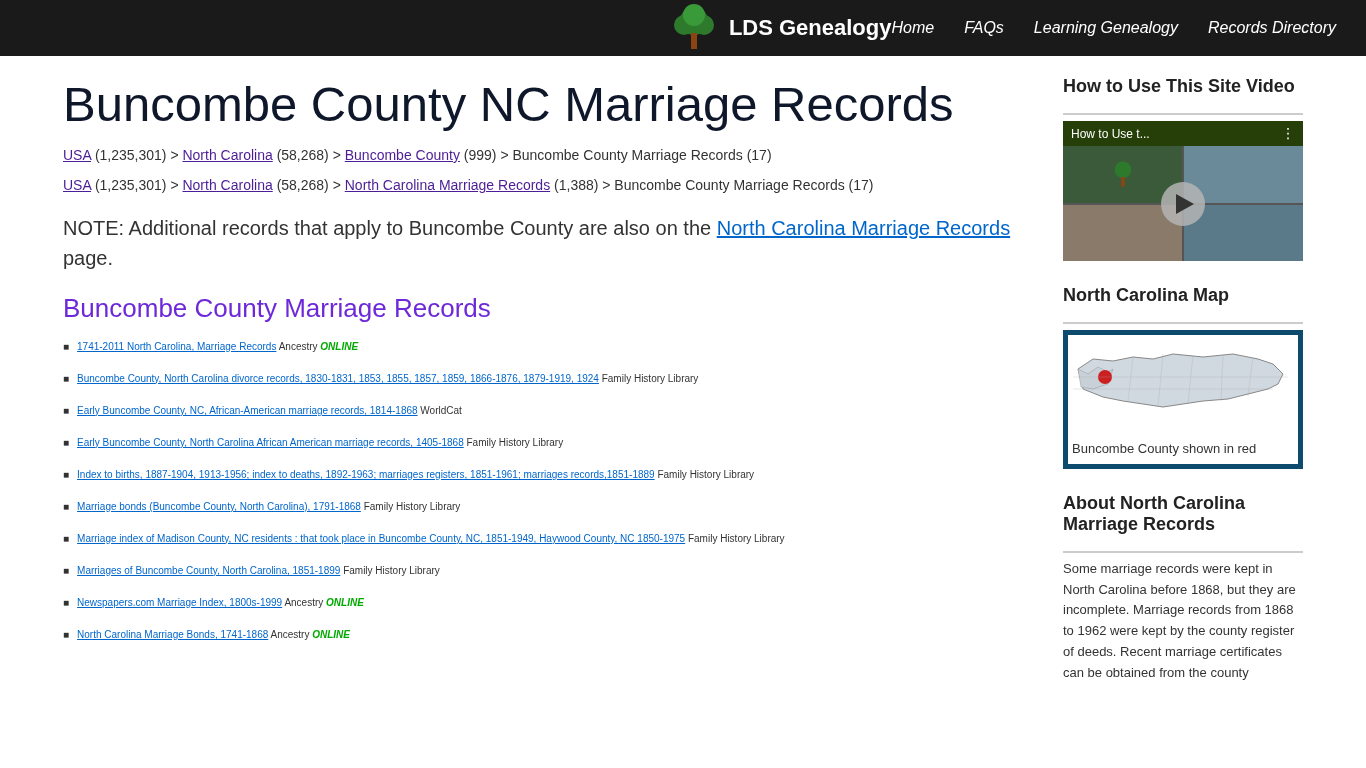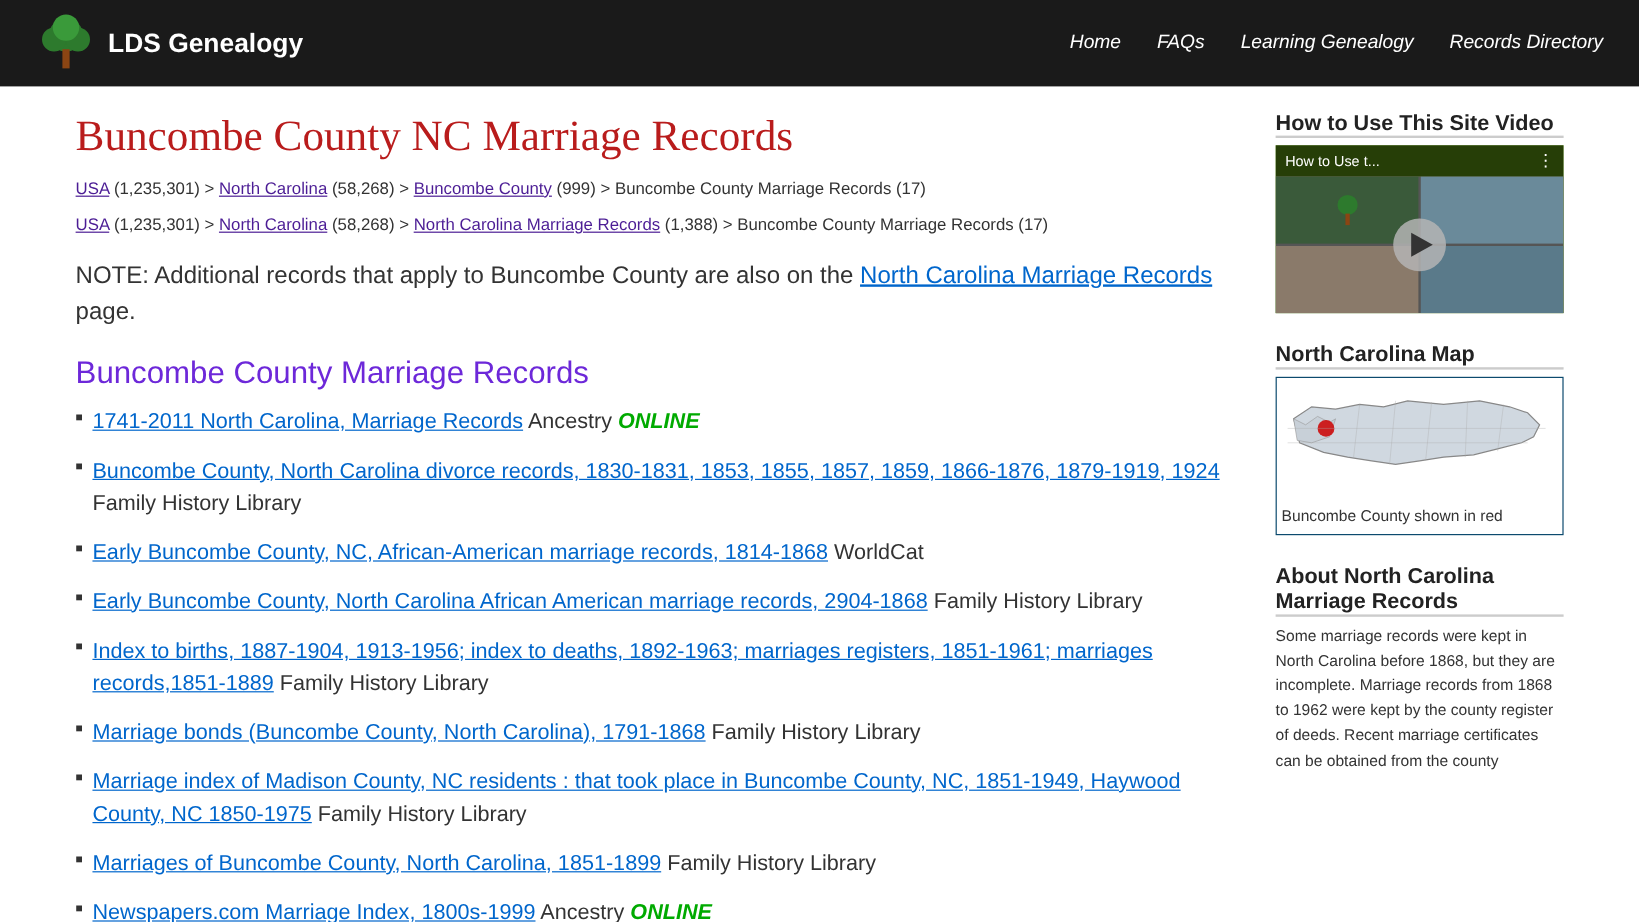--- a/index.html
+++ b/index.html
@@ -4,22 +4,22 @@
   <style>
     * { margin: 0; padding: 0; box-sizing: border-box; }
     body { font-family: Georgia, 'Times New Roman', serif; font-size: 16px; color: #333; background: #fff; }
 
     
     #header {
       background: #1a1a1a;
       padding: 10px 30px;
       display: flex;
       align-items: center;
-      justify-content: space-between;
-      height: 72px;
+      justify-content: flex-end;
+      height: 56px;
     }
     #logo-area {
       display: flex;
       align-items: center;
       gap: 10px;
     }
     #logo-tree {
       width: 50px;
       height: 50px;
     }
@@ -54,25 +54,25 @@
       flex: 1;
       min-width: 0;
     }
     #sidebar {
       width: 240px;
       flex-shrink: 0;
     }
 
     
     h1 {
-      font-size: 36px;
+      font-size: 49px;
       font-weight: normal;
-      color: #b91c1c;
+      color: #0f172a;
       margin-bottom: 12px;
-      font-family: Liberation Serif, serif;
+      font-family: Liberation Sans, sans-serif;
     }
     .breadcrumb {
       font-size: 14px;
       line-height: 1.6;
       margin-bottom: 8px;
       font-family: Arial, sans-serif;
     }
     .breadcrumb a {
       color: #4c1d95;
       text-decoration: underline;
@@ -94,24 +94,24 @@
       margin: 20px 0 12px 0;
       font-family: Arial, sans-serif;
     }
     ul.records-list {
       list-style: none;
       padding: 0;
       margin: 0;
     }
     ul.records-list li {
       display: flex;
-      align-items: flex-start;
+      align-items: flex-end;
       gap: 8px;
       margin-bottom: 14px;
-      font-size: 18px;
+      font-size: 10px;
       font-family: Arial, sans-serif;
       line-height: 1.5;
     }
     ul.records-list li::before {
       content: '■';
       color: #333;
       font-size: 10px;
       margin-top: 3px;
       flex-shrink: 0;
     }
@@ -128,21 +128,21 @@
     
     .sidebar-section {
       margin-bottom: 24px;
     }
     .sidebar-section h3 {
       font-size: 18px;
       font-weight: bold;
       color: #222;
       font-family: Arial, sans-serif;
       margin-bottom: 6px;
-      padding-bottom: 0;
+      padding-bottom: 16px;
       border-bottom: 2px solid #ccc;
     }
     
     .video-thumb {
       width: 100%;
       height: 140px;
       background: #4d7c0f;
       position: relative;
       cursor: pointer;
       overflow: hidden;
@@ -193,21 +193,21 @@
       height: 0;
       border-top: 10px solid transparent;
       border-bottom: 10px solid transparent;
       border-left: 18px solid #333;
       margin-left: 4px;
     }
     
     .nc-map-container {
       width: 100%;
       background: #fff;
-      border: 1px solid #0c4a6e;
+      border: 5px solid #0c4a6e;
       padding: 4px;
     }
     .nc-map-svg {
       width: 100%;
       height: 90px;
     }
     .map-caption {
       font-size: 13px;
       font-family: Arial, sans-serif;
       color: #333;
@@ -292,21 +292,21 @@
 
       <li>
         <span>
           <a href="#">Early Buncombe County, NC, African-American marriage records, 1814-1868</a>
           <span> WorldCat</span>
         </span>
       </li>
 
       <li>
         <span>
-          <a href="#">Early Buncombe County, North Carolina African American marriage records, 2904-1868</a>
+          <a href="#">Early Buncombe County, North Carolina African American marriage records, 1405-1868</a>
           <span> Family History Library</span>
         </span>
       </li>
 
       <li>
         <span>
           <a href="#">Index to births, 1887-1904, 1913-1956; index to deaths, 1892-1963; marriages registers, 1851-1961; marriages records,1851-1889</a>
           <span> Family History Library</span>
         </span>
       </li>

